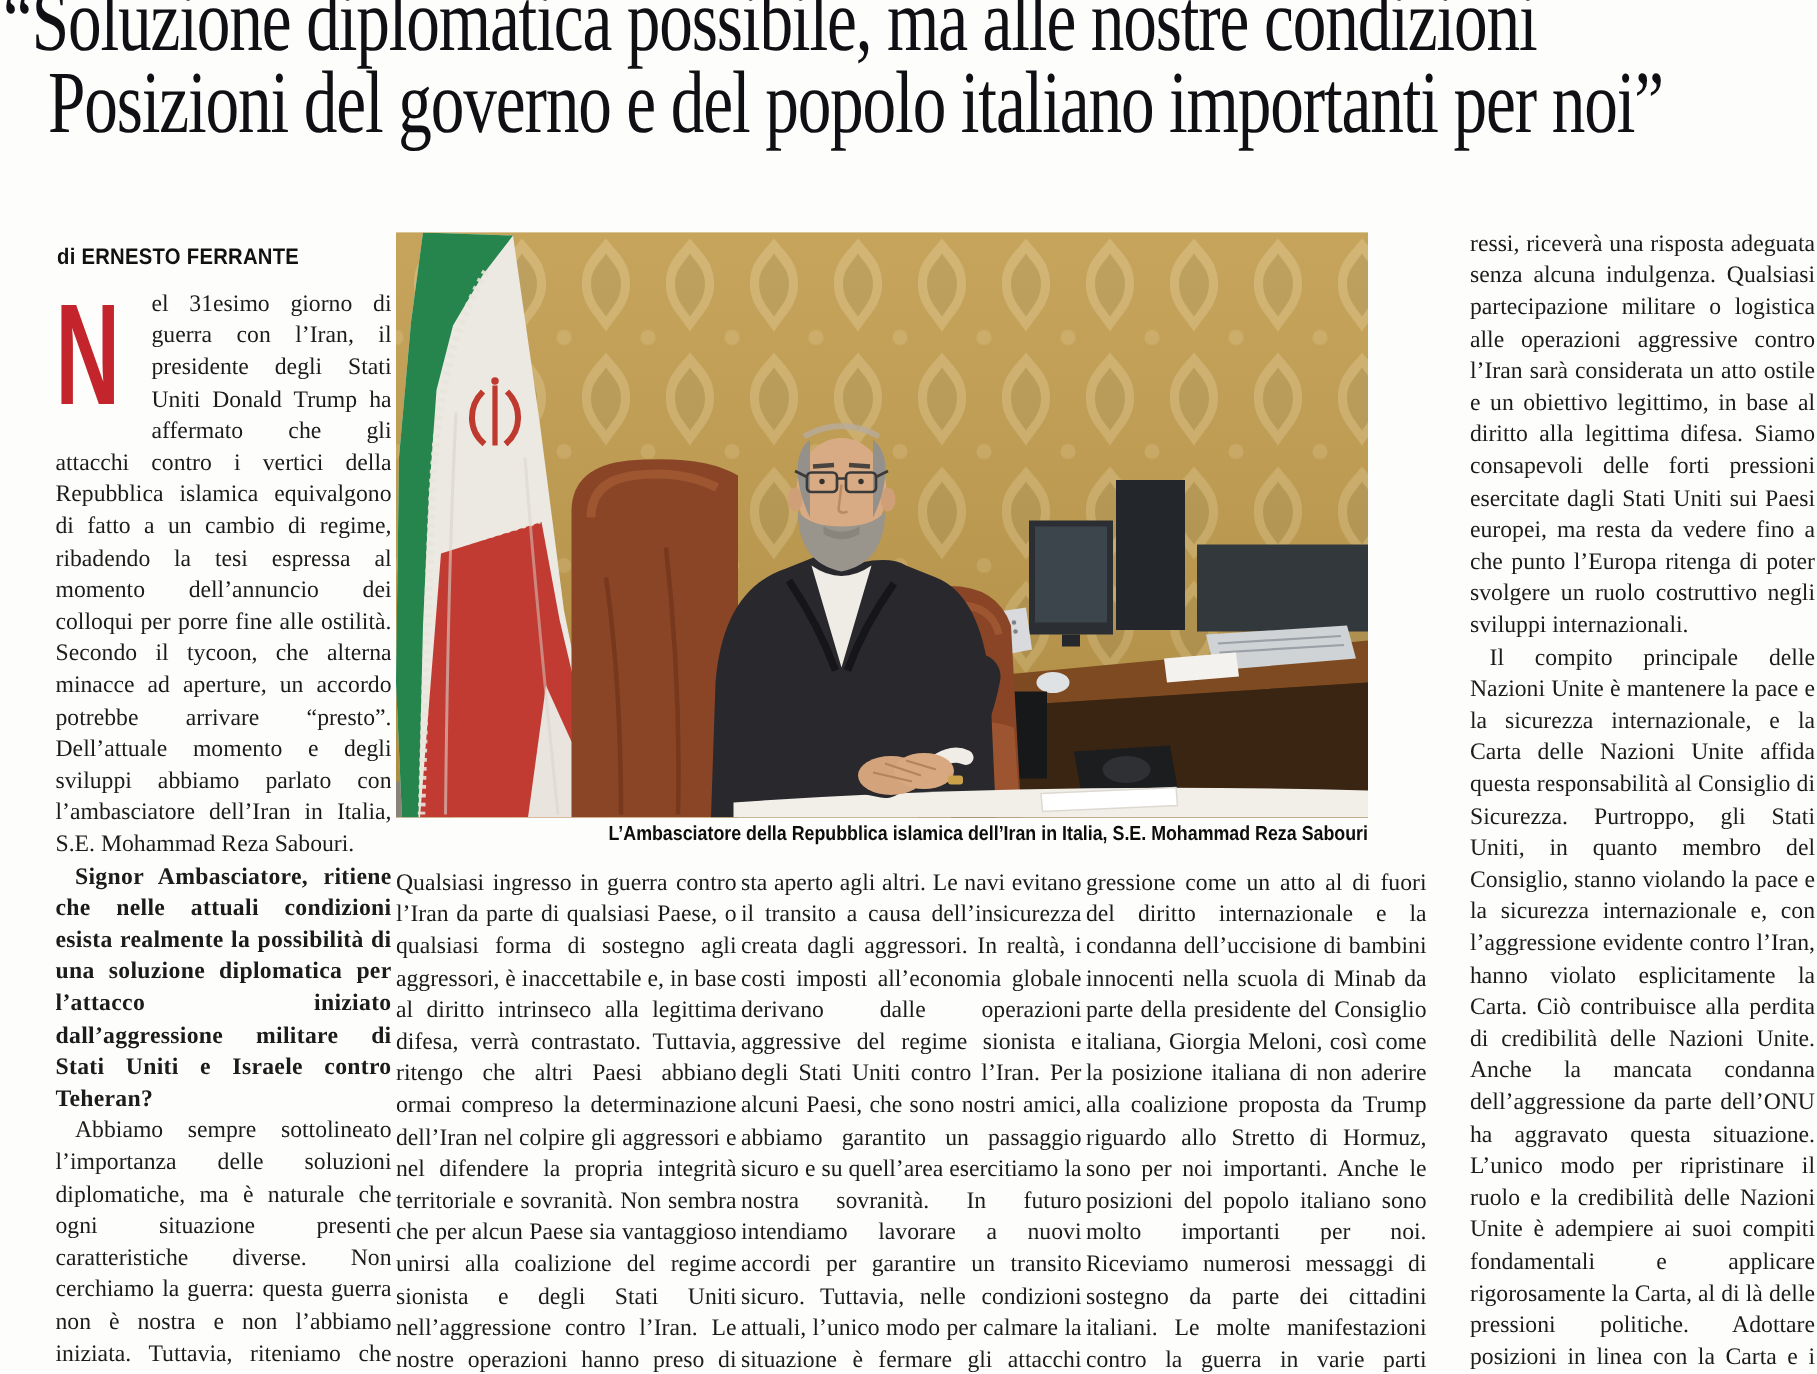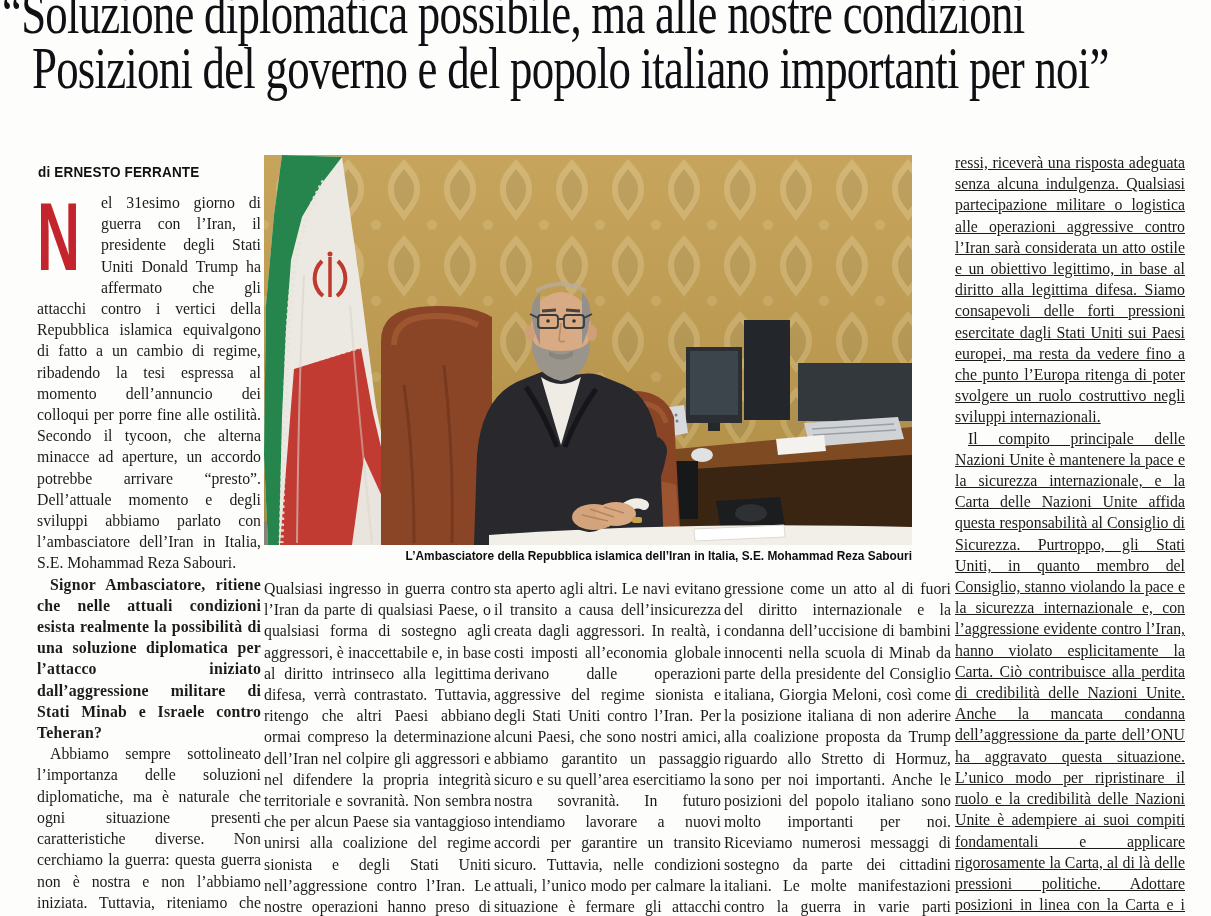--- a/index.html
+++ b/index.html
@@ -29,21 +29,21 @@
   
   .col{position:absolute;overflow:hidden;color:#1b1b1b;}
   .col p{margin:0;font-size:15.8px;line-height:21.2px;text-align:justify;
          hyphens:auto;-webkit-hyphens:auto;}
   .col p.q{font-weight:700;letter-spacing:.2px;}
   .col p.indent{text-indent:13px;}
   .col1{left:37px;top:192px;width:224px;height:724px;}
   .col2{left:264px;top:578px;width:227px;height:338px;}
   .col3{left:494px;top:578px;width:227px;height:338px;}
   .col4{left:724px;top:578px;width:227px;height:338px;}
-  .col5{left:955px;top:152px;width:230px;height:764px;text-decoration:underline;}
+  .col5{left:980px;top:152px;width:230px;height:764px;}
 
   .dropcap{float:left;width:58px;height:100px;margin:2px 6px 0 0;
            font-family:"Liberation Sans",sans-serif;font-weight:700;color:#c4242b;
            font-size:96px;line-height:86px;transform:scaleX(.62);transform-origin:0 0;}
 </style>
 </head>
 <body>
 
 <div class="page">
 
@@ -170,21 +170,21 @@
         <path d="M318,360 L344,366 M326,354 L350,362 M340,352 L360,358" stroke="#b5845f" stroke-width="1.5" fill="none"></path>
         <rect x="368" y="362" width="10" height="6" rx="2" fill="#c9a24a"></rect>
       </g>
     </svg>
   </figure>
 
   <figcaption class="caption">L’Ambasciatore della Repubblica islamica dell’Iran in Italia, S.E. Mohammad Reza Sabouri</figcaption>
 
   <section class="col col1">
     <p class="first"><span class="dropcap">N</span><span>el 31esimo giorno di guerra con l’Iran, il presidente degli Stati Uniti Donald Trump ha affermato che gli attacchi contro i vertici della Repubblica islamica equivalgono di fatto a un cambio di regime, ribadendo la tesi espressa al momento dell’annuncio dei colloqui per porre fine alle ostilità. Secondo il tycoon, che alterna minacce ad aperture, un accordo potrebbe arrivare “presto”. Dell’attuale momento e degli sviluppi abbiamo parlato con l’ambasciatore dell’Iran in Italia, S.E. Mohammad Reza Sabouri.</span></p>
-    <p class="q indent">Signor Ambasciatore, ritiene che nelle attuali condizioni esista realmente la possibilità di una soluzione diplomatica per l’attacco iniziato dall’aggressione militare di Stati Minab e Israele contro Teheran?</p>
+    <p class="q indent">Signor Ambasciatore, ritiene che nelle attuali condizioni esista realmente la possibilità di una soluzione diplomatica per l’attacco iniziato dall’aggressione militare di Stati Uniti e Israele contro Teheran?</p>
     <p class="indent">Abbiamo sempre sottolineato l’importanza delle soluzioni diplomatiche, ma è naturale che ogni situazione presenti caratteristiche diverse. Non cerchiamo la guerra: questa guerra non è nostra e non l’abbiamo iniziata. Tuttavia, riteniamo che per evitare che si ripeta sia necessario accettare determinate condizioni. Se tali condizioni saranno accettate dagli aggressori che hanno avviato la guerra, esiste la possibilità di una soluzione diplomatica per porvi fine. Inizialmente gli Stati Uniti parlavano di resa incondizionata, ma ora il loro presidente ha dichiarato di voler negoziare; questo dimostra che anche loro sono consapevoli del fallimento dell’opzione militare. Per evitare</p>
   </section>
 
   <section class="col col2">
     <p>Qualsiasi ingresso in guerra contro l’Iran da parte di qualsiasi Paese, o qualsiasi forma di sostegno agli aggressori, è inaccettabile e, in base al diritto intrinseco alla legittima difesa, verrà contrastato. Tuttavia, ritengo che altri Paesi abbiano ormai compreso la determinazione dell’Iran nel colpire gli aggressori e nel difendere la propria integrità territoriale e sovranità. Non sembra che per alcun Paese sia vantaggioso unirsi alla coalizione del regime sionista e degli Stati Uniti nell’aggressione contro l’Iran. Le nostre operazioni hanno preso di mira basi e beni degli Stati Uniti e del regime sionista nella regione e, indipendentemente da eventuali cambiamenti negli equilibri, risponderemo a qualsiasi azione contro di noi</p>
   </section>
 
   <section class="col col3">
     <p>sta aperto agli altri. Le navi evitano il transito a causa dell’insicurezza creata dagli aggressori. In realtà, i costi imposti all’economia globale derivano dalle operazioni aggressive del regime sionista e degli Stati Uniti contro l’Iran. Per alcuni Paesi, che sono nostri amici, abbiamo garantito un passaggio sicuro e su quell’area esercitiamo la nostra sovranità. In futuro intendiamo lavorare a nuovi accordi per garantire un transito sicuro. Tuttavia, nelle condizioni attuali, l’unico modo per calmare la situazione è fermare gli attacchi contro l’Iran e garantire che questa regione non venga utilizzata per operazioni offensive contro di noi.</p>
 

